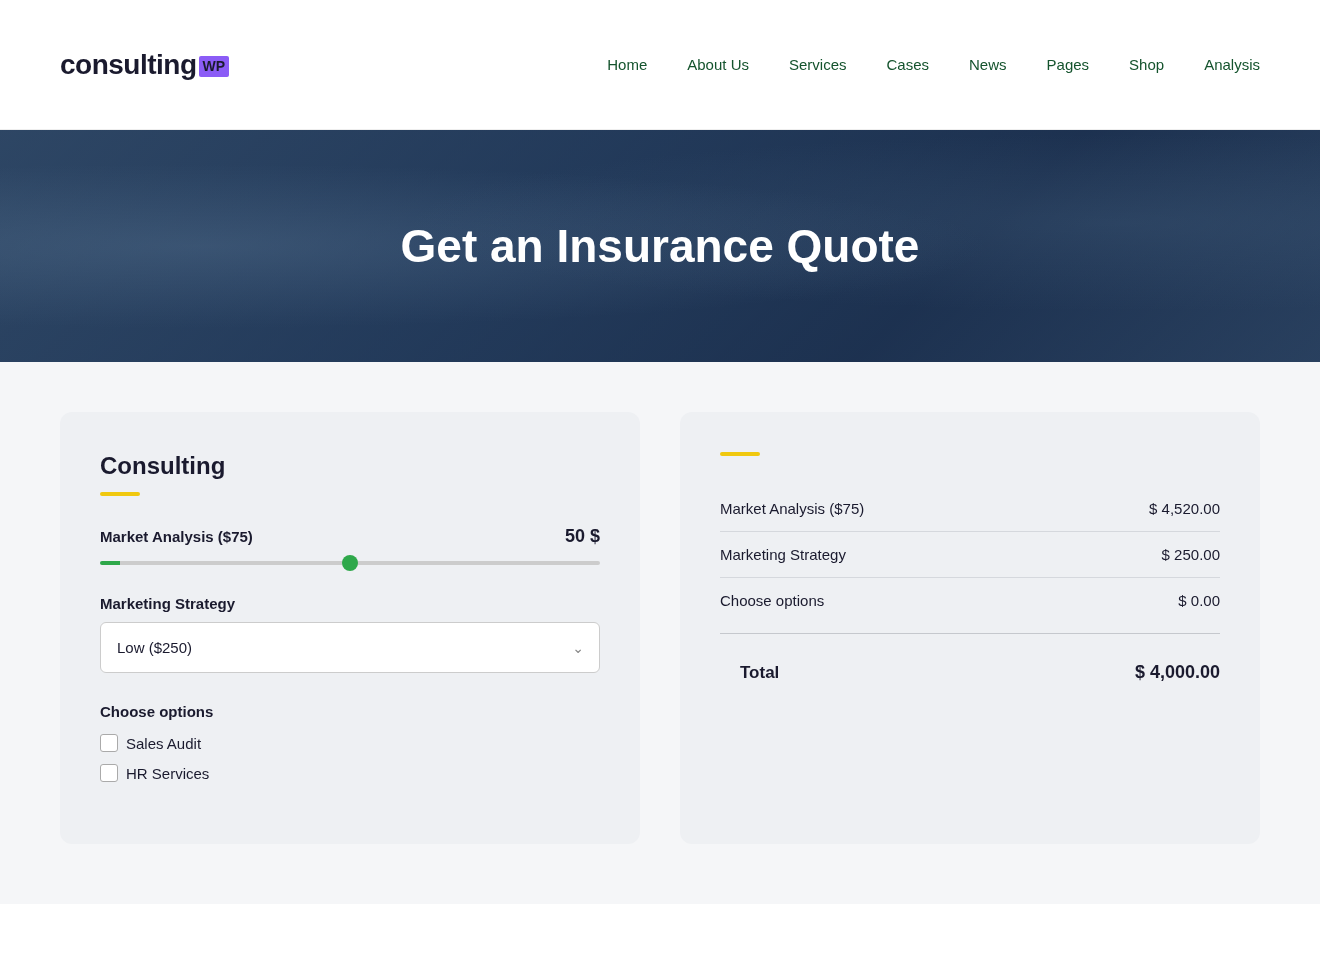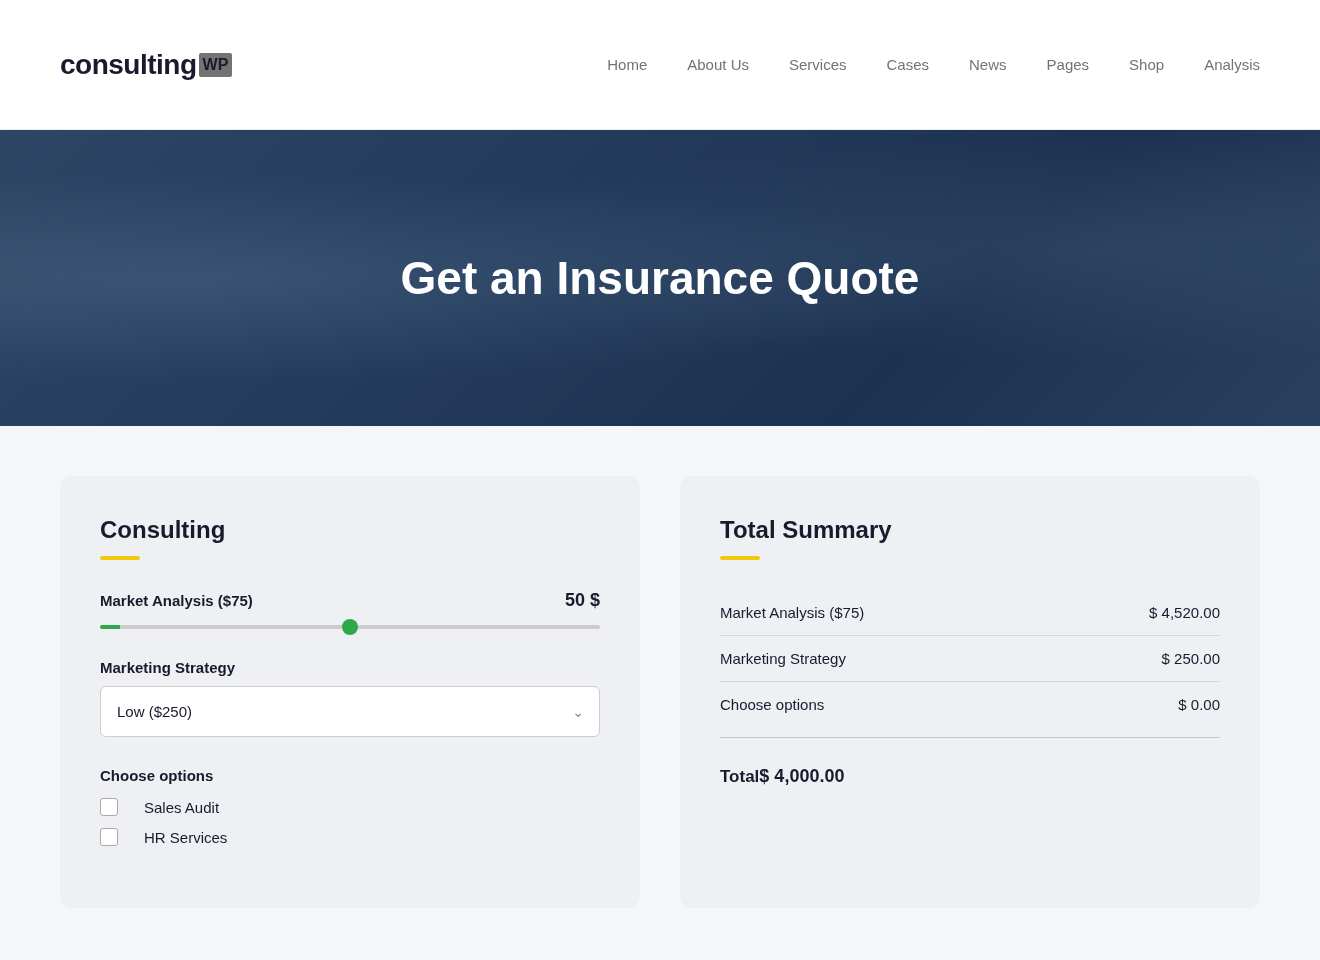--- a/index.html
+++ b/index.html
@@ -22,49 +22,49 @@
       gap: 0;
       text-decoration: none;
     }
     .logo-text {
       font-size: 28px;
       font-weight: 900;
       color: #1a1a2e;
       letter-spacing: -0.5px;
     }
     .logo-wp {
-      background: #737373;
-      color: #1a1a2e;
-      font-size: 16px;
+      background: #8b5cf6;
+      color: #1a1a2e;
+      font-size: 14px;
       font-weight: 700;
       padding: 2px 4px;
       border-radius: 2px;
       margin-left: 2px;
       margin-bottom: 4px;
       line-height: 1.2;
     }
     .nav {
       display: flex;
       align-items: center;
       gap: 40px;
     }
     .nav-item {
       font-size: 15px;
-      color: #737373;
+      color: #14532d;
       text-decoration: none;
       font-weight: 500;
       cursor: pointer;
       padding: 5px 0;
       position: relative;
     }
 
     
     .hero {
       width: 100%;
-      height: 296px;
+      height: 232px;
       background: linear-gradient(rgba(30,50,80,0.65), rgba(30,50,80,0.65)), 
                   linear-gradient(135deg, #4a6b8a 0%, #2c4a6e 40%, #1a3050 70%, #3d5a7a 100%);
       display: flex;
       align-items: center;
       justify-content: center;
       position: relative;
       overflow: hidden;
     }
     .hero::before {
       content: '';
@@ -174,21 +174,21 @@
     }
     .checkbox-group-label {
       font-size: 15px;
       font-weight: 700;
       color: #1a1a2e;
       margin-bottom: 14px;
     }
     .checkbox-item {
       display: flex;
       align-items: center;
-      gap: 26px;
+      gap: 8px;
       margin-bottom: 12px;
       cursor: pointer;
     }
     .checkbox-box {
       width: 18px;
       height: 18px;
       border: 1.5px solid #aaa;
       border-radius: 3px;
       background: #fff;
       flex-shrink: 0;
@@ -217,23 +217,24 @@
       font-size: 15px;
       color: #1a1a2e;
     }
     .summary-divider {
       height: 1px;
       background: #c5c8cd;
       margin: 10px 0;
     }
     .total-row {
       display: flex;
-      justify-content: flex-start;
+      justify-content: space-between;
       align-items: center;
       padding: 18px 0 4px;
+      margin-left: 20px;
     }
     .total-label {
       font-size: 17px;
       font-weight: 800;
       color: #1a1a2e;
     }
     .total-value {
       font-size: 18px;
       font-weight: 800;
       color: #1a1a2e;
@@ -315,21 +316,20 @@
             <span class="checkbox-label">Sales Audit</span>
           </label>
           <label class="checkbox-item">
             <div class="checkbox-box"></div>
             <span class="checkbox-label">HR Services</span>
           </label>
         </div>
     </div>
 
     <div class="card">
-      <h2 class="card-title">Total Summary</h2>
       <div class="card-title-bar"></div>
 
       <div>
 
       <div class="summary-row">
             <span class="summary-item-label">Market Analysis ($75)</span>
             <span class="summary-item-value">$ 4,520.00</span>
           </div>
           <div class="summary-row">
             <span class="summary-item-label">Marketing Strategy</span>

